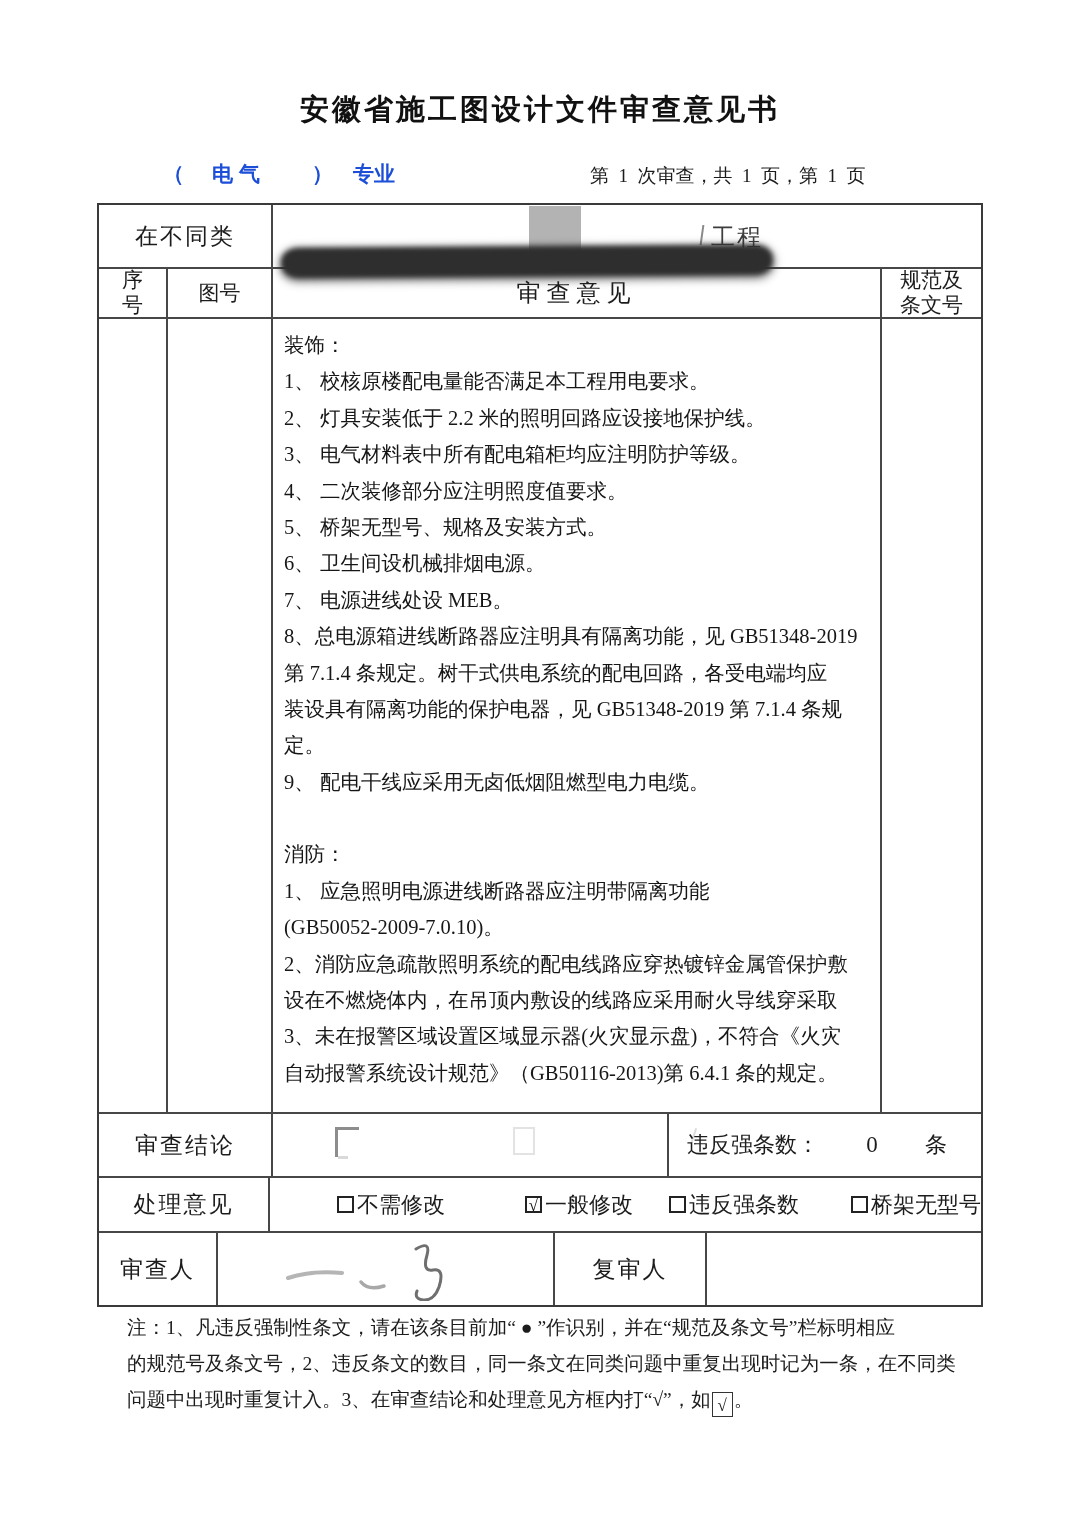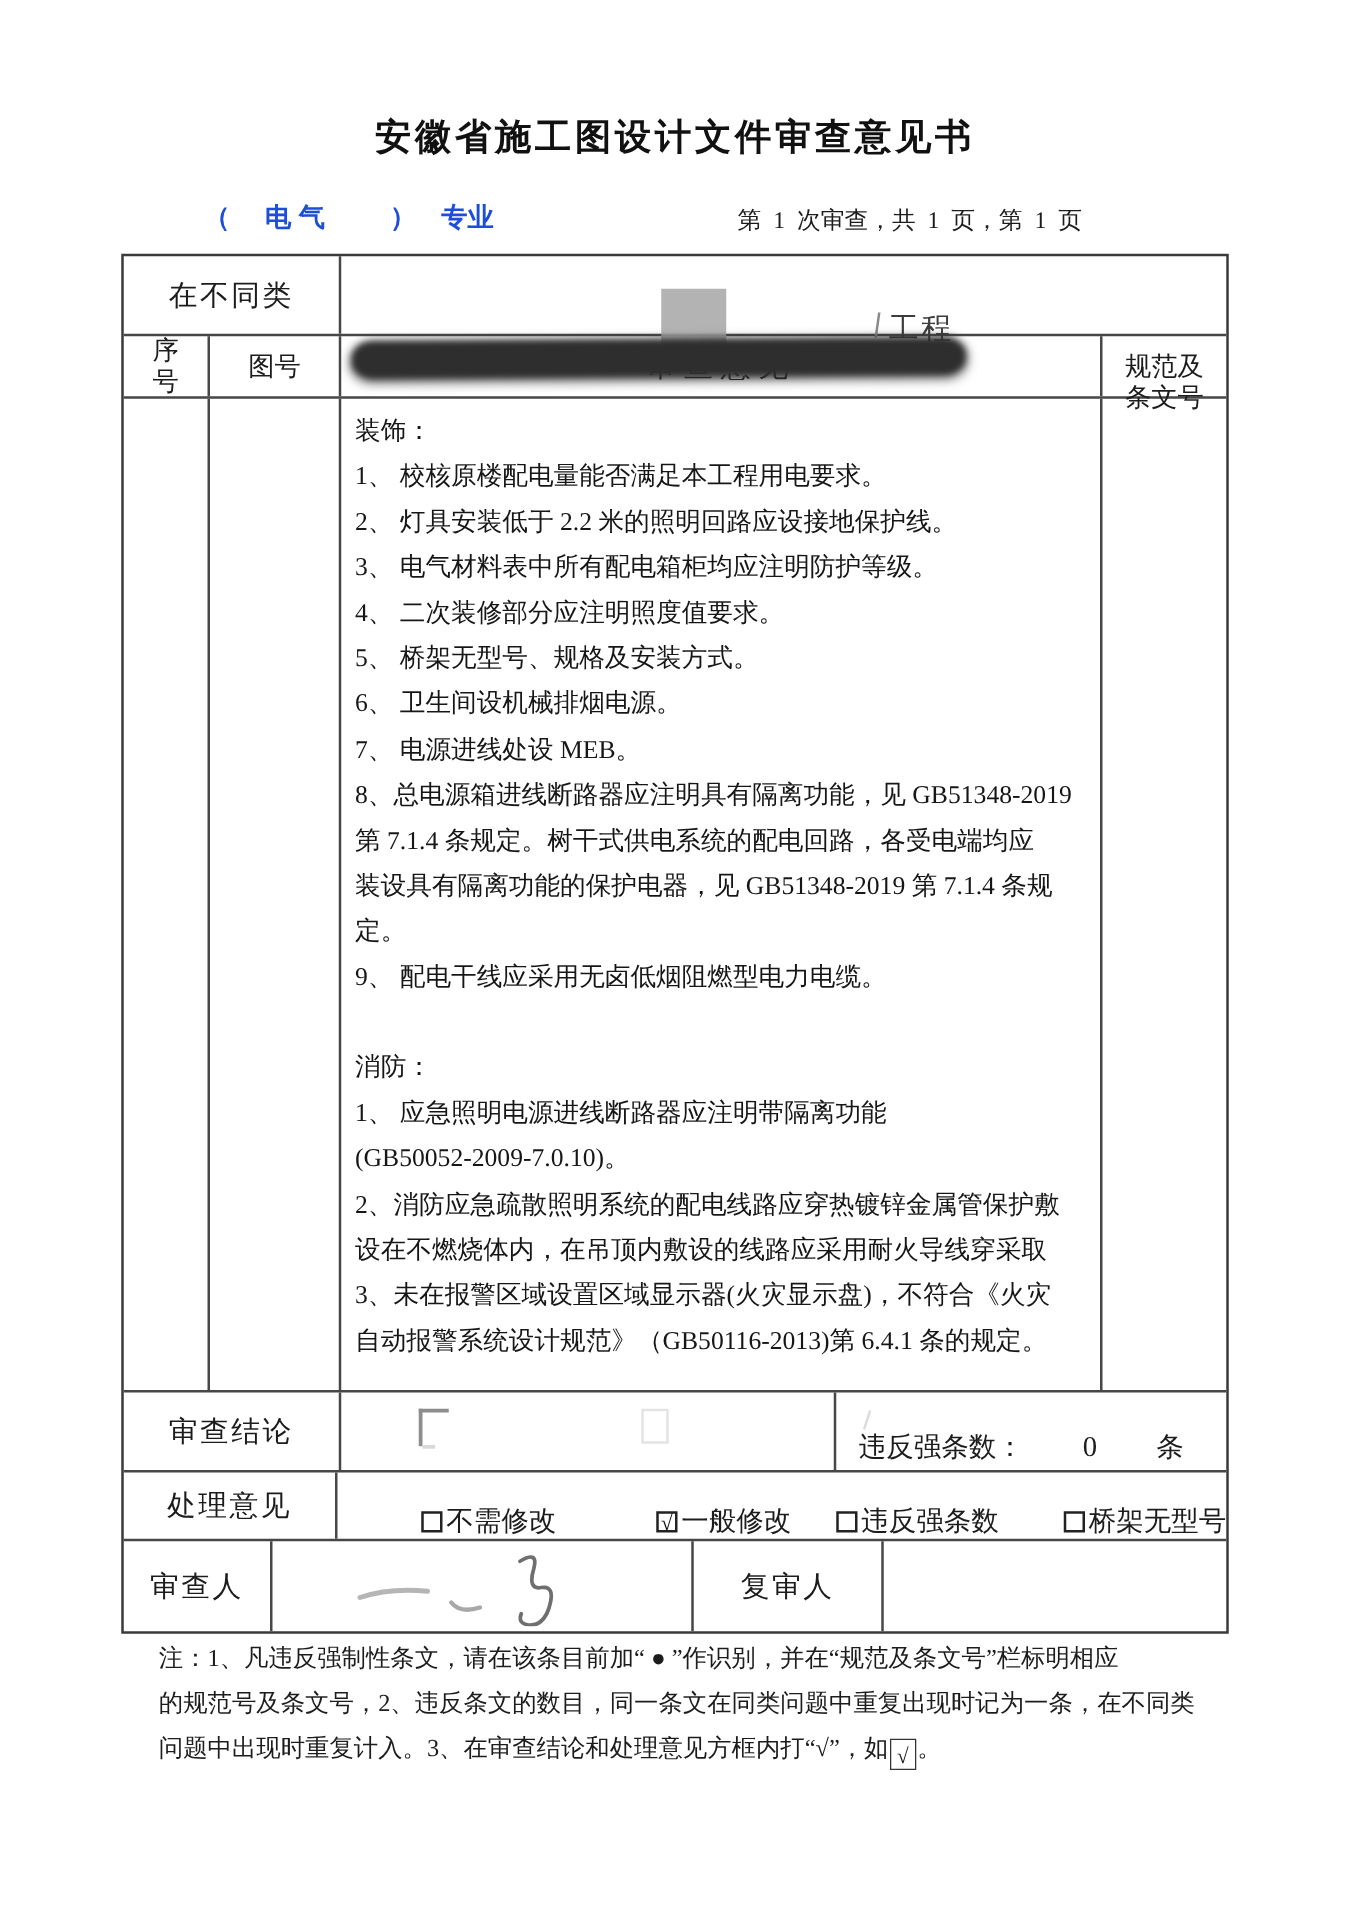--- a/index.html
+++ b/index.html
@@ -28,21 +28,21 @@
     font-size:19px; color:#1c1c1c; white-space:pre;
   }
   
   .form {
     position:absolute; left:97px; top:203px; width:886px;
     border:2px solid #3a3a3a;
   }
   .row { display:flex; border-bottom:2px solid #474747; }
   .row:last-child { border-bottom:none; }
   .cell { border-right:2px solid #474747; position:relative; }
-  .cell:last-child { border-right:none;margin-top:25px; }
+  .cell:last-child { border-right:none; }
   .lbl { display:flex; align-items:center; justify-content:center; text-align:center; }
   .r1 { height:64px; }
   .r2 { height:50px; }
   .r3 { height:795px; }
   .r4 { height:64px; }
   .r5 { height:55px;gap:15px; }
   .r6 { height:72px; }
   .w-label { width:174px; }
   .w-seq { width:69px; }
   .w-dwg { width:105px; }

